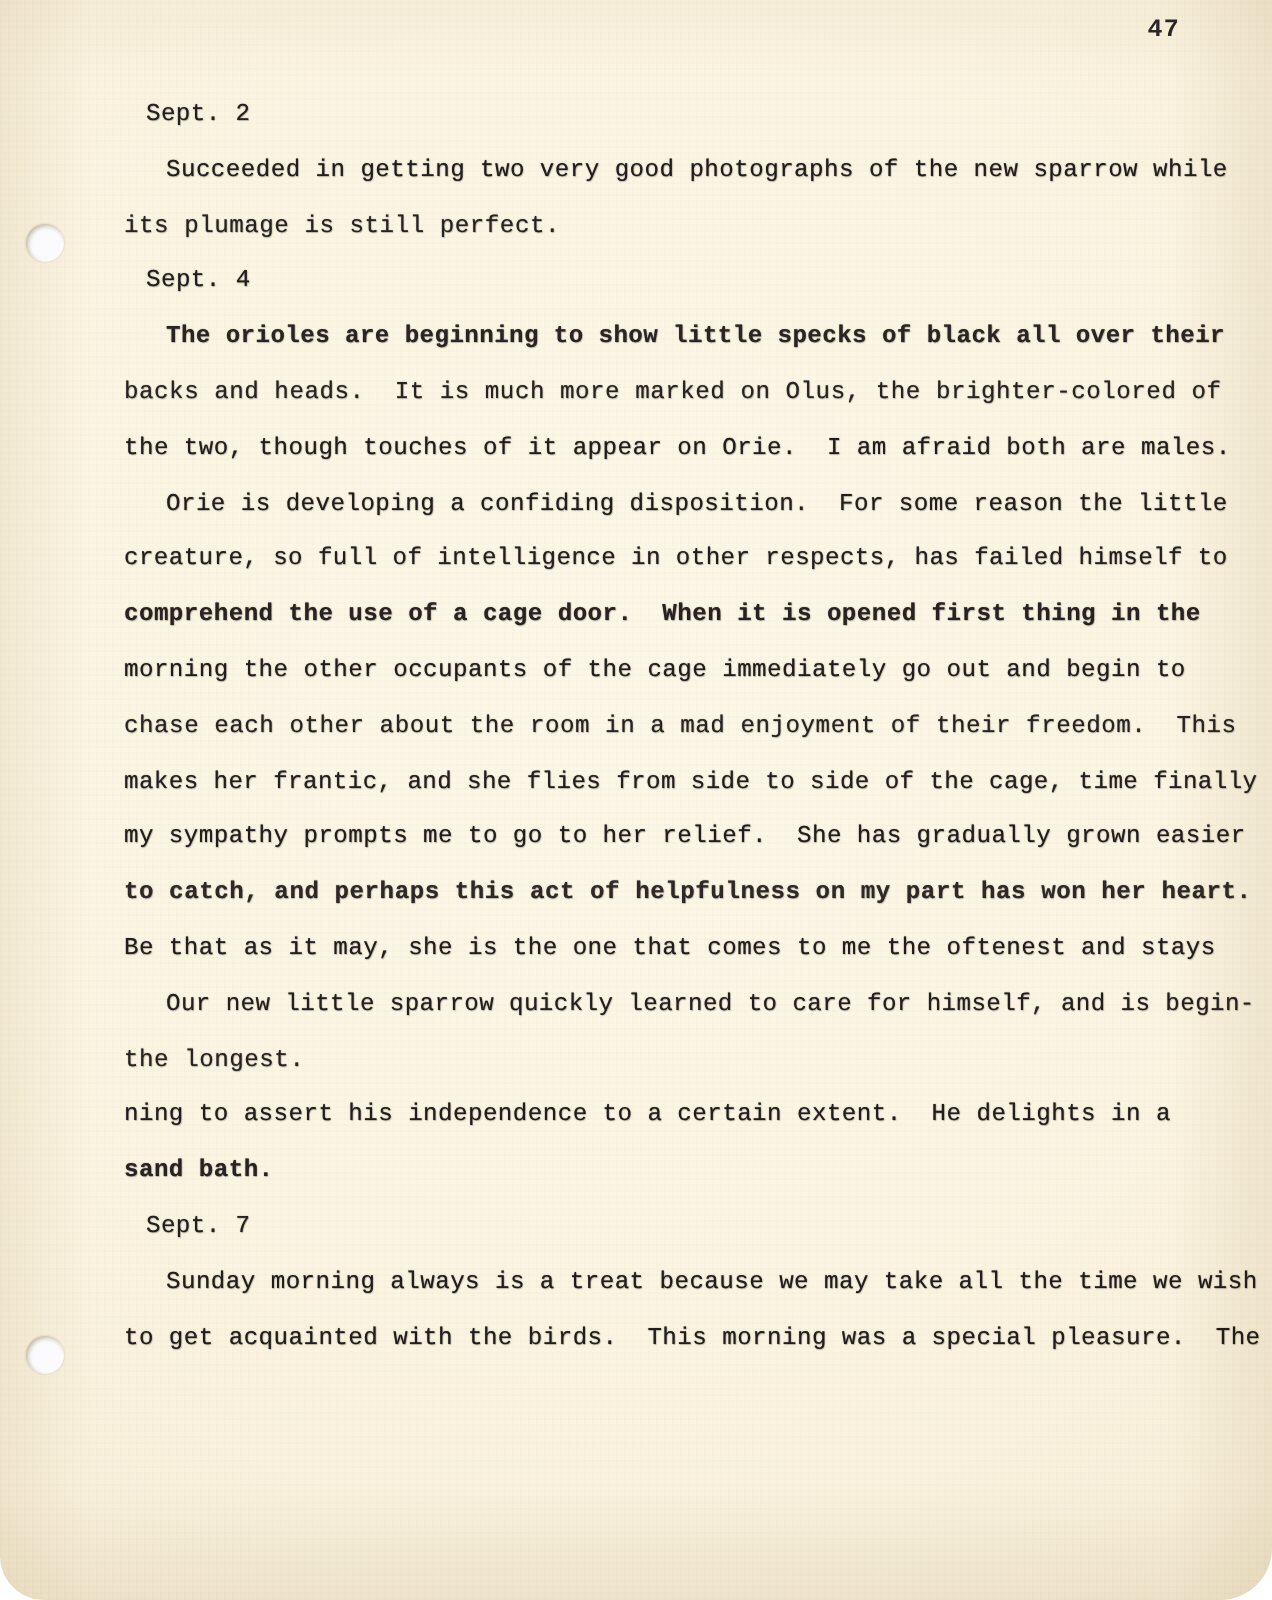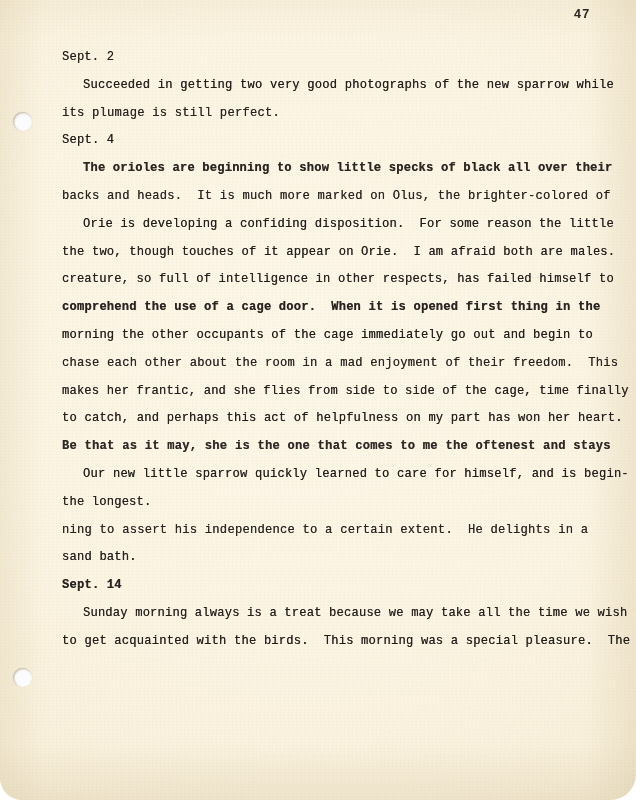--- a/index.html
+++ b/index.html
@@ -106,21 +106,21 @@
     color: #24211f;
     white-space: pre;
     text-shadow:
       0 0 0.6px rgba(40,35,30,0.55),
       0.35px 0.25px 0.5px rgba(70,60,50,0.28);
     filter: contrast(1.04);
   }
   
   .line.indent { padding-left: 21px; }
   
-  .line.heading { padding-left: 0; }
+  .line.heading { padding-left: 0; margin-left: 11px; }
   
   .line:nth-child(3n)   { opacity: 0.97; letter-spacing: 0.26px; }
   .line:nth-child(4n+1) { opacity: 0.99; letter-spacing: 0.20px; }
   .line:nth-child(5n)   { color: #2b2724; font-weight: bold; }
 </style>
 </head>
 <body>
 
 <div class="page">
 
@@ -131,32 +131,33 @@
 
     <div class="page-number">47</div>
 
     <div class="typescript" id="typescript-body">
         <div class="line heading">Sept. 2</div>
         <div class="line indent">Succeeded in getting two very good photographs of the new sparrow while</div>
         <div class="line">its plumage is still perfect.</div>
         <div class="line heading">Sept. 4</div>
         <div class="line indent">The orioles are beginning to show little specks of black all over their</div>
         <div class="line">backs and heads.  It is much more marked on Olus, the brighter-colored of</div>
+        <div class="line">the two, though touches of it appear on Orie.  I am afraid both are males.</div>
         <div class="line indent">Orie is developing a confiding disposition.  For some reason the little</div>
-        <div class="line">the two, though touches of it appear on Orie.  I am afraid both are males.</div>
         <div class="line">creature, so full of intelligence in other respects, has failed himself to</div>
         <div class="line">comprehend the use of a cage door.  When it is opened first thing in the</div>
         <div class="line">morning the other occupants of the cage immediately go out and begin to</div>
         <div class="line">chase each other about the room in a mad enjoyment of their freedom.  This</div>
         <div class="line">makes her frantic, and she flies from side to side of the cage, time finally</div>
+        <div class="line">my sympathy prompts me to go to her relief.  She has gradually grown easier</div>
         <div class="line">to catch, and perhaps this act of helpfulness on my part has won her heart.</div>
         <div class="line">Be that as it may, she is the one that comes to me the oftenest and stays</div>
         <div class="line indent">Our new little sparrow quickly learned to care for himself, and is begin-</div>
         <div class="line">the longest.</div>
         <div class="line">ning to assert his independence to a certain extent.  He delights in a</div>
         <div class="line">sand bath.</div>
-        <div class="line heading">Sept. 14</div>
+        <div class="line heading">Sept. 7</div>
         <div class="line indent">Sunday morning always is a treat because we may take all the time we wish</div>
         <div class="line">to get acquainted with the birds.  This morning was a special pleasure.  The</div>
       </div>
 
   </div>
 </div>
 
 </body></html>

